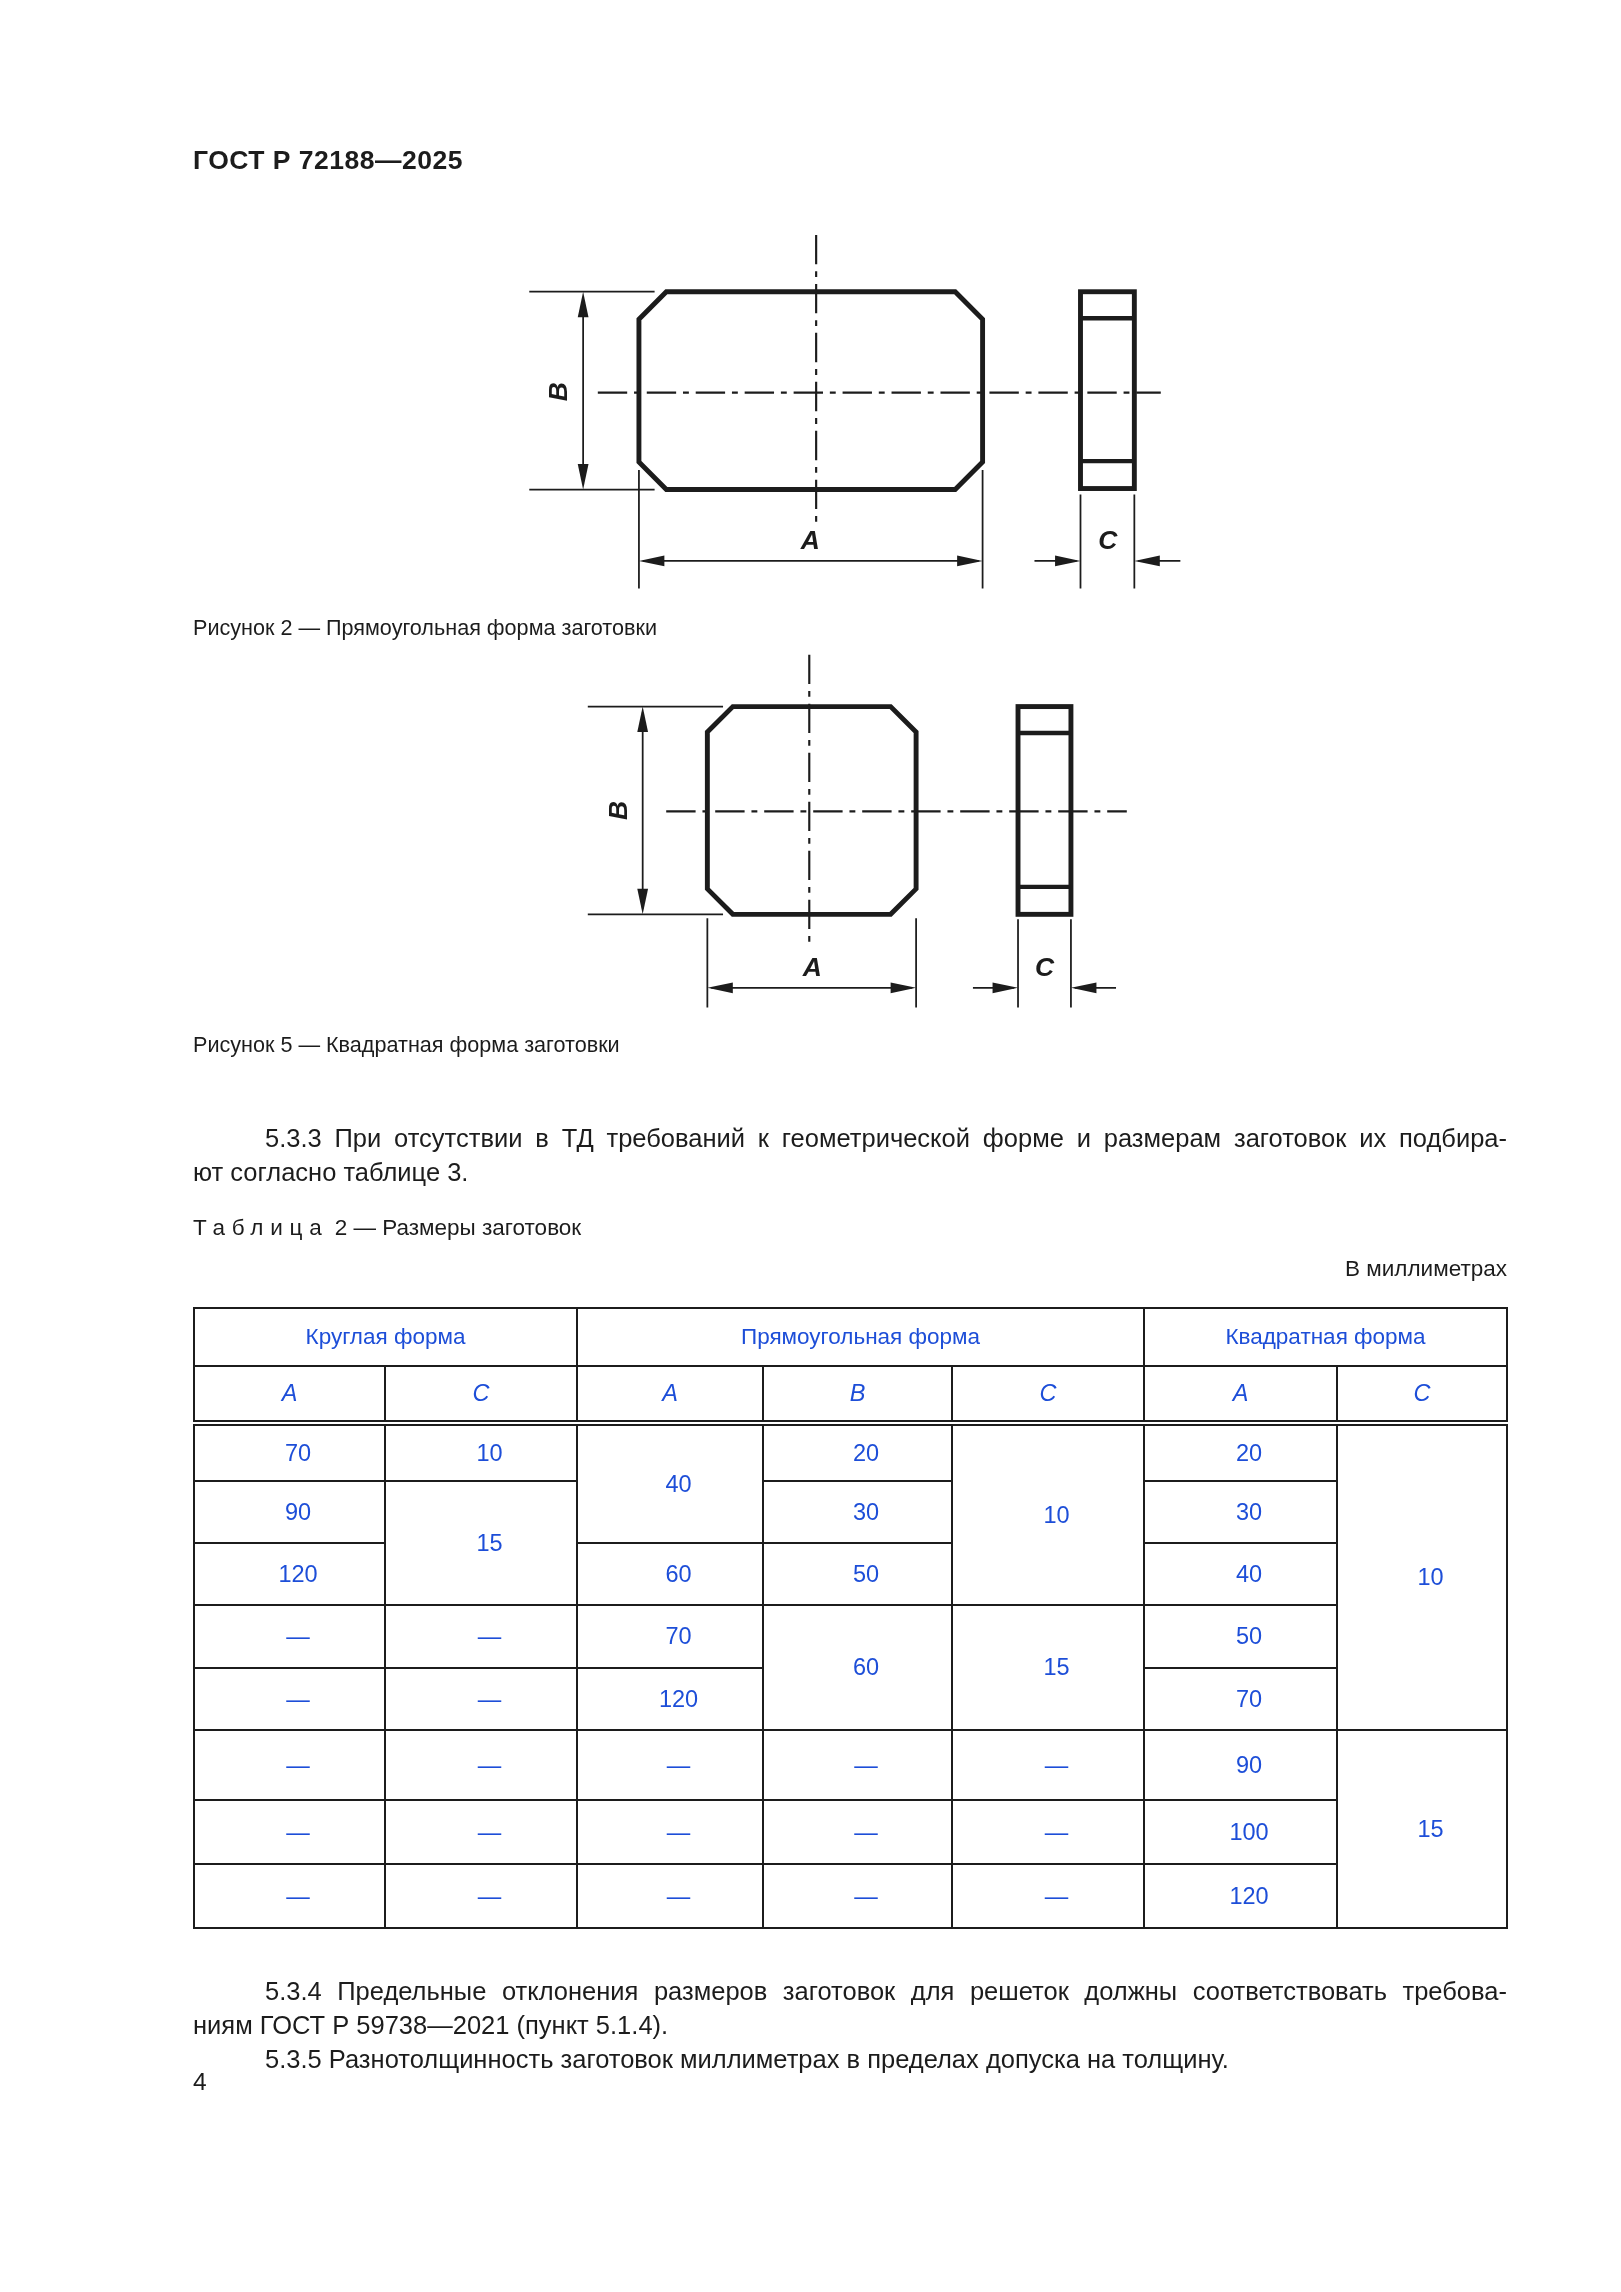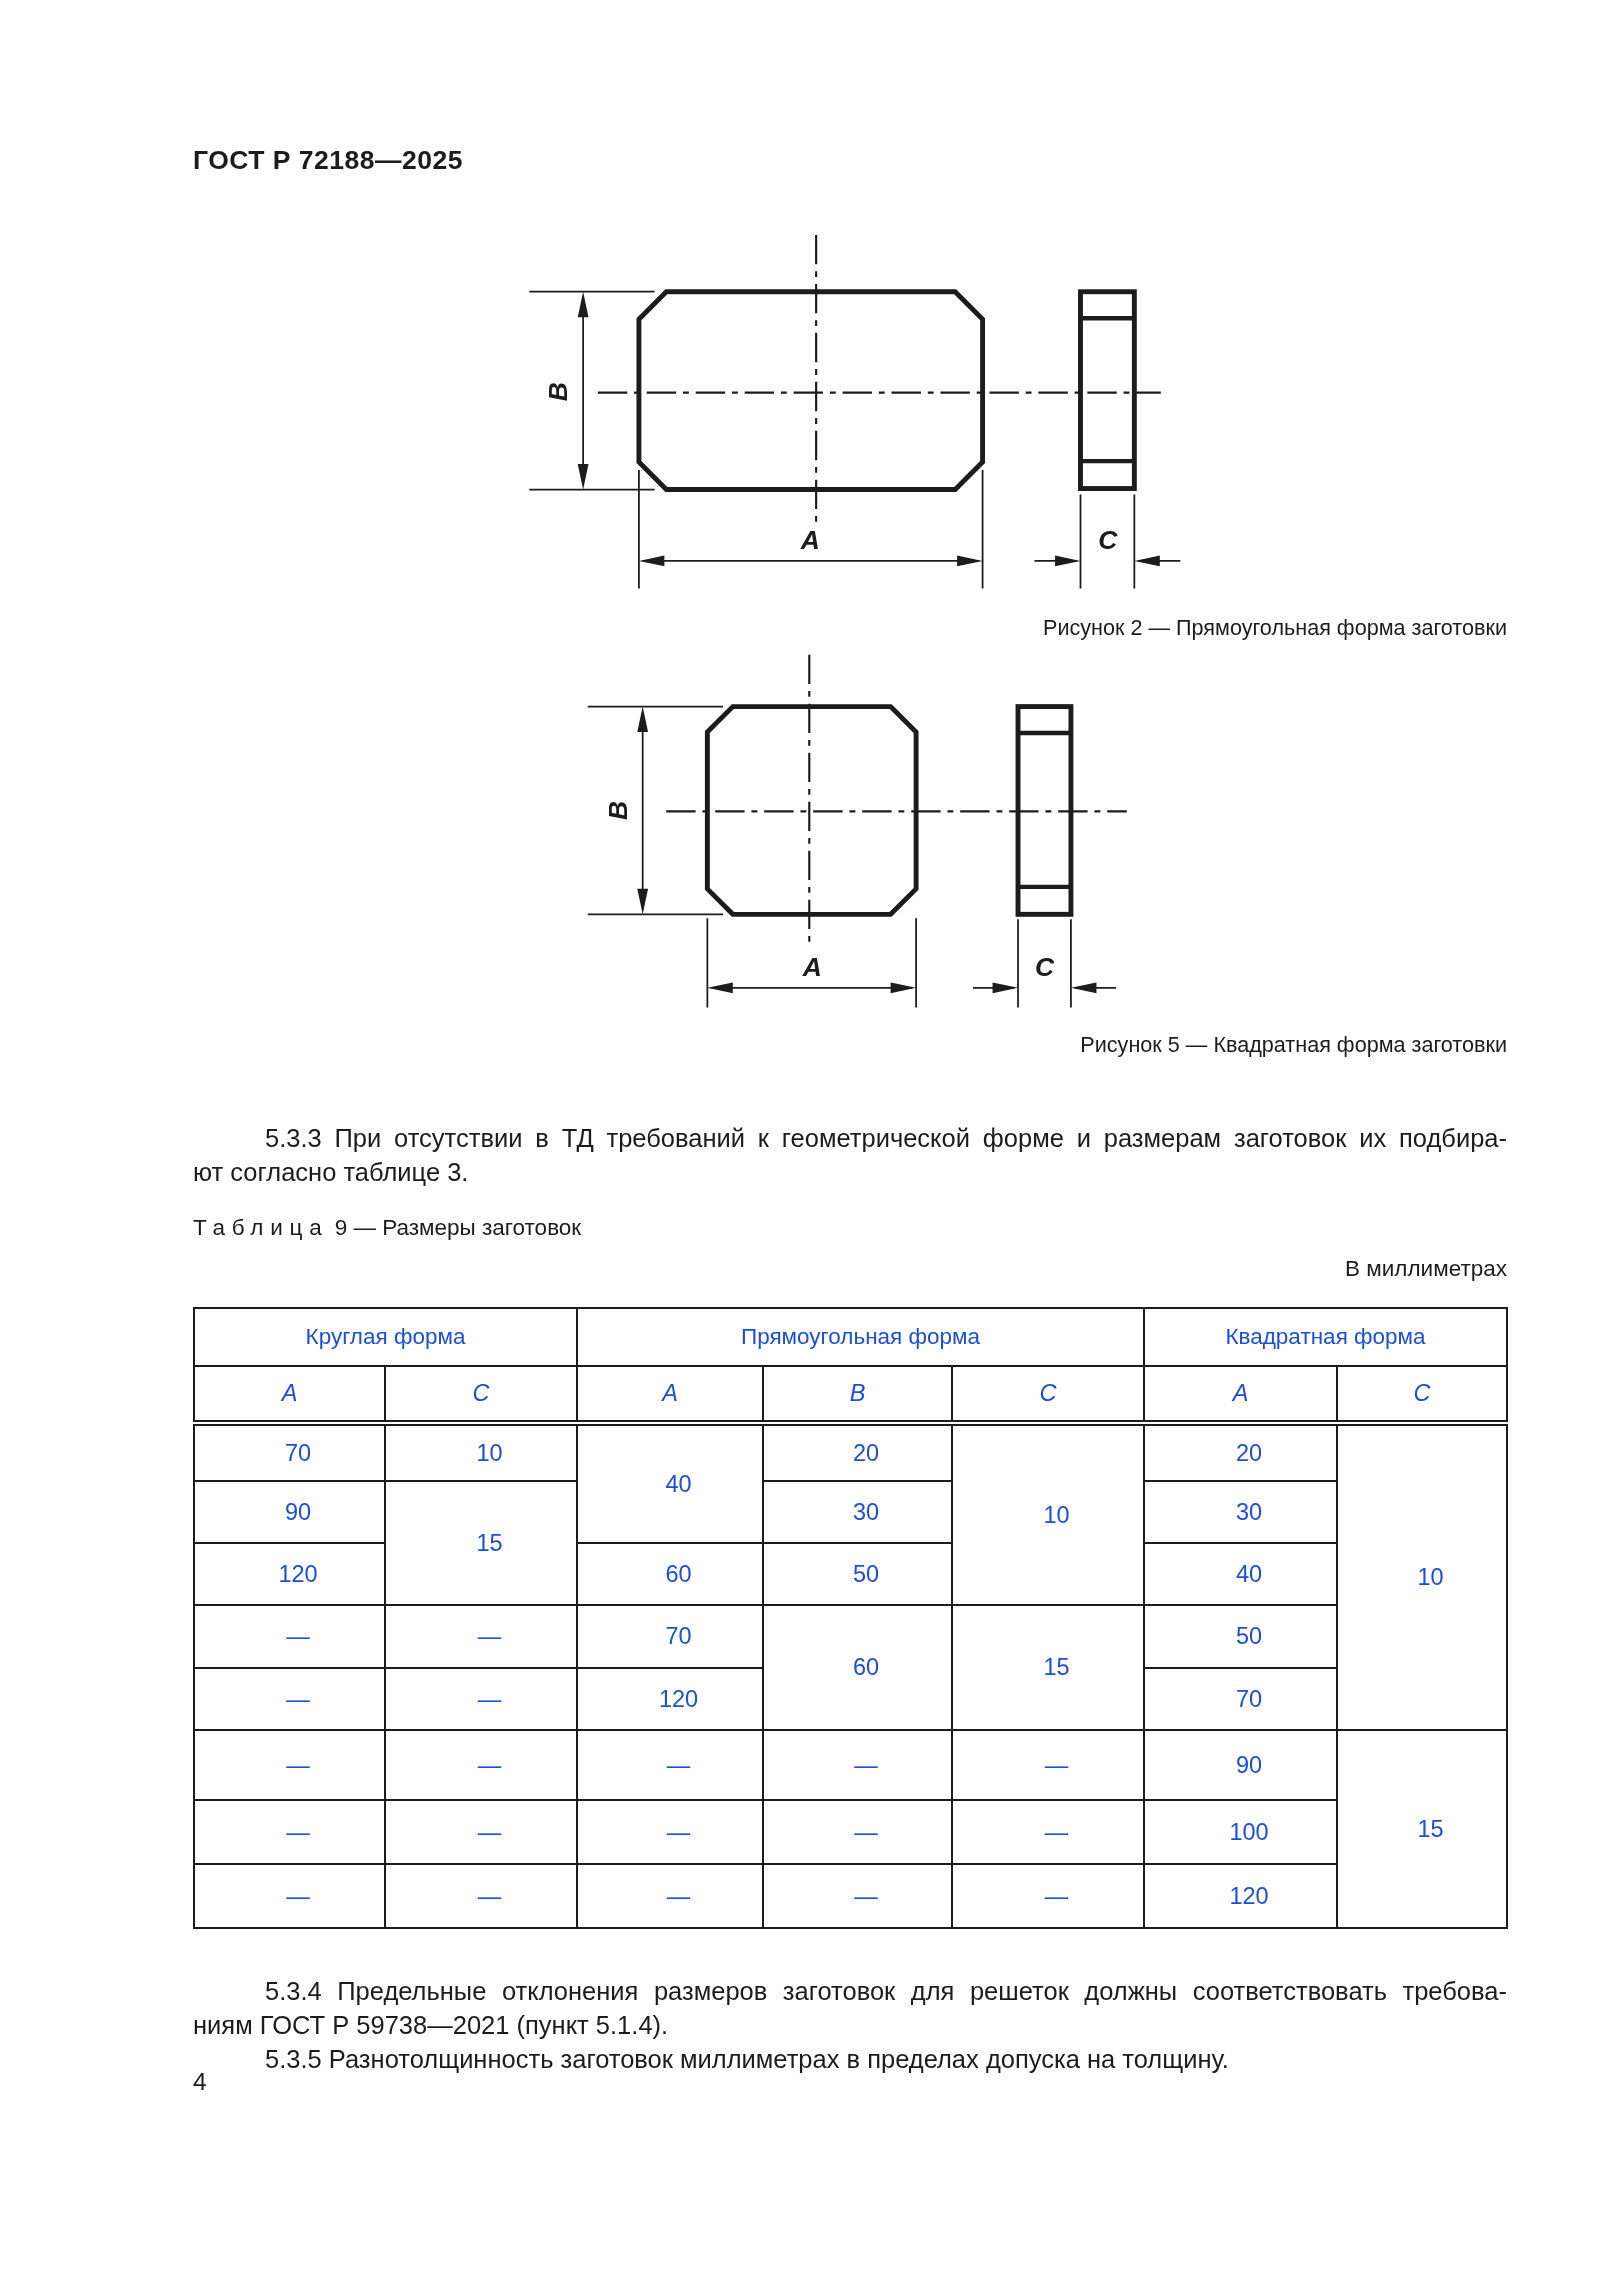--- a/index.html
+++ b/index.html
@@ -16,21 +16,21 @@
   .thick { stroke:#1c1c1c; stroke-width:5; fill:none; stroke-linejoin:miter; }
   .mid   { stroke:#1c1c1c; stroke-width:4.5; fill:none; }
   .thin  { stroke:#1c1c1c; stroke-width:1.8; fill:none; }
   .cl    { stroke:#1c1c1c; stroke-width:2.2; fill:none; stroke-dasharray:30 7 6 7; }
   .arr   { fill:#1c1c1c; stroke:none; }
   text.dim {
     font-family:"Liberation Sans", sans-serif; font-style:italic; font-weight:600;
     font-size:27px; fill:#1c1c1c; text-anchor:middle;
   }
 
-  .caption { left:193px; width:1314px; text-align:right; font-size:21.6px; }
+  .caption { left:193px; width:1314px; text-align:left; font-size:21.6px; }
 
   .para { left:193px; width:1314px; font-size:25.5px; line-height:34px;margin-top:24px; }
   .line-just { text-align:justify; text-align-last:justify; }
   .indent { text-indent:72px; }
 
   .tbl-title { left:193px; width:1314px; font-size:22.5px; }
   .sp { letter-spacing:0.30em; }
   .units { left:193px; width:1314px; text-align:right; font-size:22.5px; }
 
   .dims-table { border-collapse:collapse; table-layout:fixed; width:1314px; border:2.9px solid #1c1c1c; }
@@ -115,21 +115,21 @@
   </svg>
 
   <div class="abs caption" style="top:1032px;">Рисунок 5 — Квадратная форма заготовки</div>
 
   <div class="abs para" style="top:1097px;">
     <div class="line-just indent">5.3.3 При отсутствии в ТД требований к геометрической форме и размерам заготовок их подбира-</div>
     <div>ют согласно таблице 3.</div>
   </div>
 
   <div class="abs tbl-title" style="top:1215px;">
-    <span class="sp">Таблица</span><span> 9 — Размеры заготовок</span>
+    <span class="sp">Таблица</span><span> 2 — Размеры заготовок</span>
   </div>
   <div class="abs units" style="top:1256px;">В миллиметрах</div>
 
   <table class="abs dims-table" style="left:193px; top:1307px;">
       <colgroup>
         <col style="width: 191px;">
         <col style="width: 192px;">
         <col style="width: 186px;">
         <col style="width: 189px;">
         <col style="width: 192px;">

